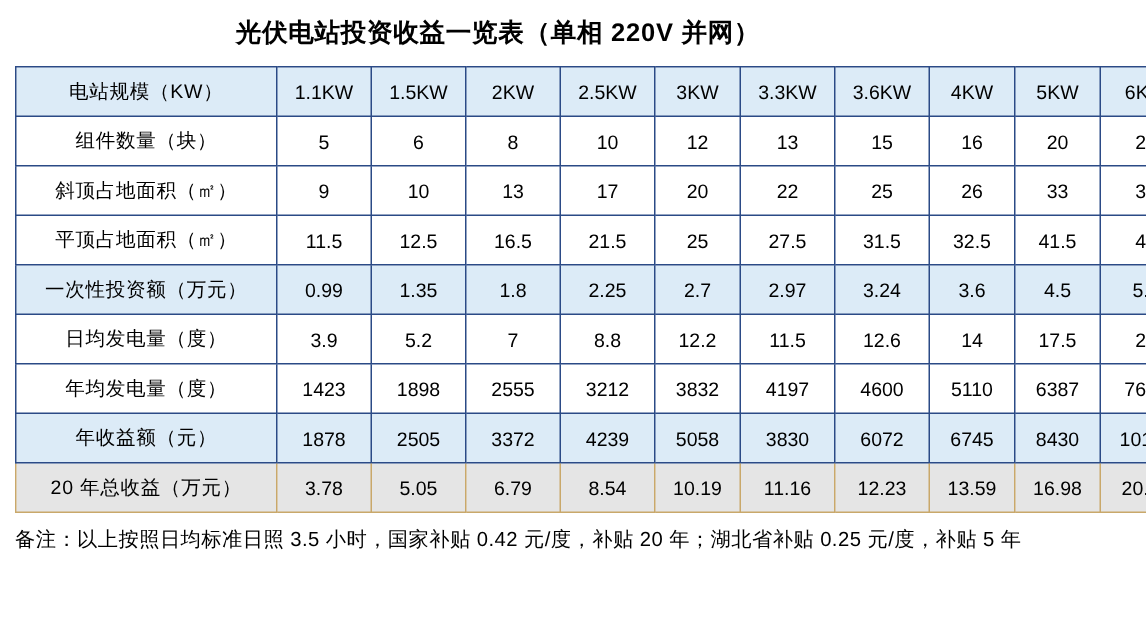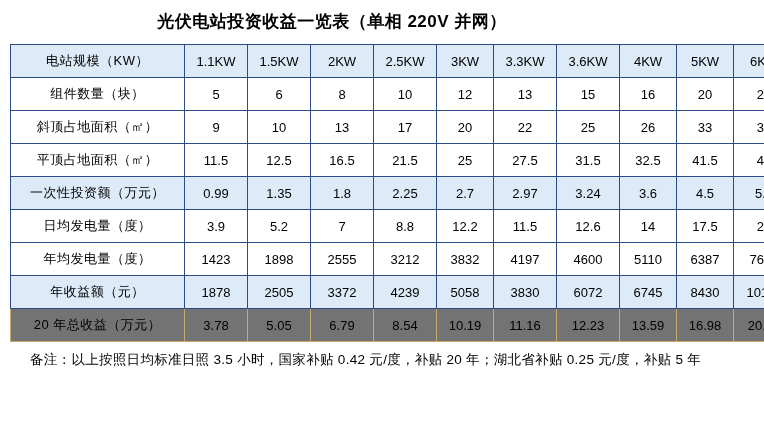--- a/index.html
+++ b/index.html
@@ -45,32 +45,32 @@
     box-sizing: border-box;
   }
   td.label {
     font-size: 13.5px;
     letter-spacing: 0.5px;
   }
   
   tr.r-head td { background: #dcebf7; }
   tr.r-plain td { background: #ffffff; }
   tr.r-blue td  { background: #dcebf7; margin-top: 12px; }
-  tr.r-cream td { background: #737373; }
+  tr.r-cream td { background: #e5e5e5; }
   tr.r-cream td { border-color: #c9a86a; }
   tr.r-cream td.label { }
   .note {
     width: 744px;
     margin: 0 auto;
     font-size: 13.5px;
     line-height: 21px;
     padding-top: 7px;
     letter-spacing: 0.3px;
   }
-  .note div { white-space: nowrap; margin-left: 20px; }
+  .note div { white-space: nowrap; }
 </style>
 </head>
 <body>
 
 <div class="page">
 
   <div class="title">光伏电站投资收益一览表（单相 220V 并网）</div>
 
   <table class="main">
     <colgroup>

